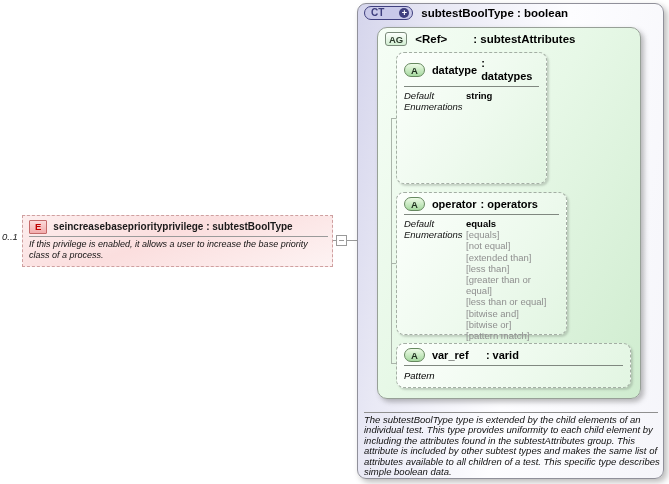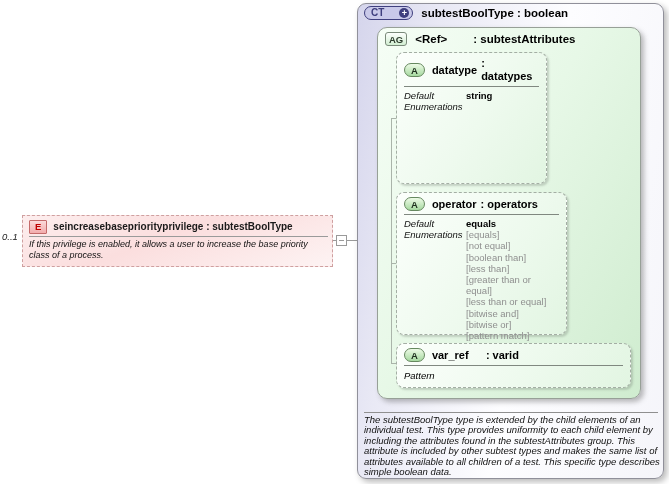--- a/index.html
+++ b/index.html
@@ -179,21 +179,21 @@
     <div class="facets">
       <div class="facet-labels">
         <div>Default</div>
         <div>Enumerations</div>
       </div>
       <div class="facet-values">
         <div class="default-value">equals</div>
         <div>
             <div class="enum-item">[equals]</div>
             <div class="enum-item">[not equal]</div>
-            <div class="enum-item">[boolean than]</div>
+            <div class="enum-item">[extended than]</div>
             <div class="enum-item">[less than]</div>
             <div class="enum-item">[greater than or equal]</div>
             <div class="enum-item">[less than or equal]</div>
             <div class="enum-item">[bitwise and]</div>
             <div class="enum-item">[bitwise or]</div>
             <div class="enum-item">[pattern match]</div>
           </div>
       </div>
     </div>
   </div>

